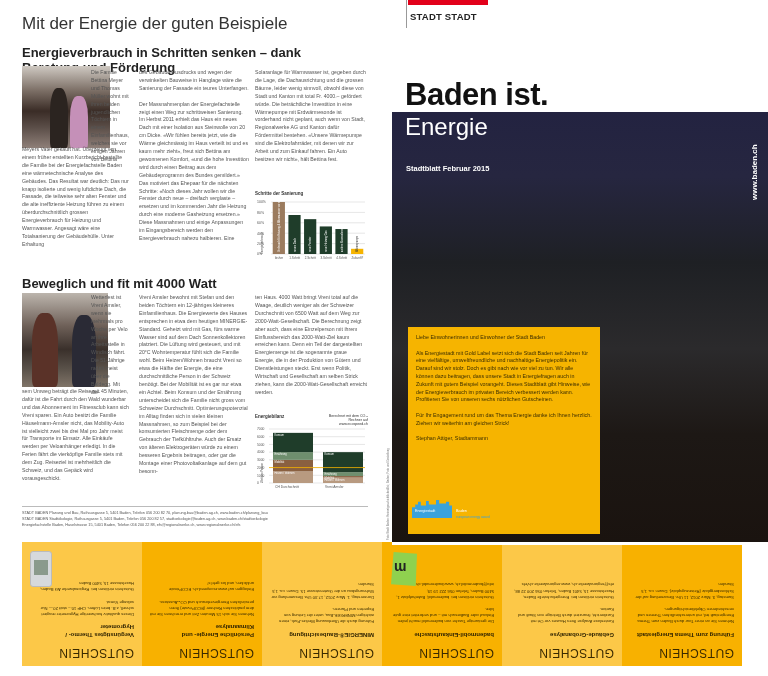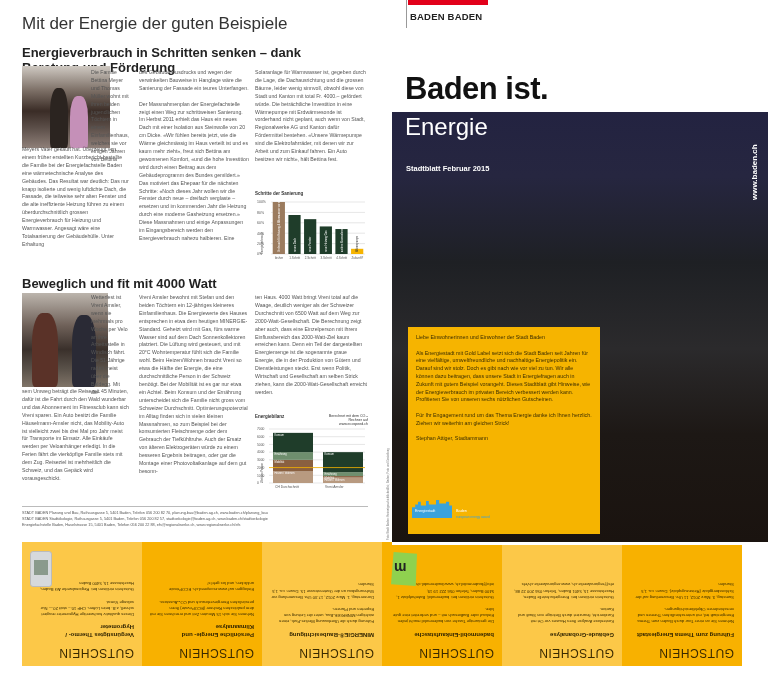--- a/index.html
+++ b/index.html
@@ -14,21 +14,21 @@
   .photo1 { left: 0; top: 66px; width: 88px; height: 82px; background: linear-gradient(180deg,#cfc9c2 0%,#7c6f66 30%,#3a2c26 55%,#5b4e48 75%,#8e7f78 100%); }
   .photo2 { left: 0; top: 294px; width: 86px; height: 94px; background: linear-gradient(180deg,#bcb5ad 0%,#6e6058 35%,#3a302b 60%,#585048 80%,#807468 100%); }
   .person { position: absolute; border-radius: 40% 40% 10% 10%; }
   .chart-title { position: absolute; font-size: 4.5px; font-weight: bold; color: #333; }
   svg text { font-family: "Liberation Sans", sans-serif; }
   .footer-info { position: absolute; left: 22px; top: 511px; font-size: 3.8px; line-height: 5.8px; color: #555; }
   .bar-strip { position: absolute; top: 542px; height: 4px; }
   .logo-red { position: absolute; left: 408px; top: 0; width: 80px; height: 5px; background: #e2001a; }
   .logo-line { position: absolute; left: 406px; top: 0; width: 1px; height: 28px; background: #999; }
   .logo-text { position: absolute; left: 410px; top: 11px; font-size: 9.5px; font-weight: bold; color: #222; letter-spacing: 0.2px; }
-  .hero-title { position: absolute; left: 405px; top: 74px; font-size: 31px; font-weight: bold; color: #111; letter-spacing: -0.5px; line-height: 30px; }
+  .hero-title { position: absolute; left: 405px; top: 80px; font-size: 31px; font-weight: bold; color: #111; letter-spacing: -0.5px; line-height: 30px; }
   .hero-photo { position: absolute; left: 392px; top: 112px; width: 376px; height: 430px;
     background:
       radial-gradient(ellipse 80px 30px at 560px 210px, rgba(150,230,170,0.55), transparent 70%),
       radial-gradient(ellipse 120px 25px at 620px 300px, rgba(230,230,250,0.55), transparent 70%),
       radial-gradient(ellipse 90px 40px at 680px 340px, rgba(230,140,60,0.45), transparent 70%),
       radial-gradient(ellipse 60px 60px at 720px 430px, rgba(230,200,90,0.4), transparent 70%),
       radial-gradient(ellipse 80px 50px at 640px 460px, rgba(200,110,60,0.35), transparent 70%),
       linear-gradient(180deg,#232341 0%,#262640 15%,#1e2024 35%,#2b2a2c 55%,#1d1815 75%,#1a130f 100%);
   }
   .hero-subtitle { position: absolute; left: 405px; top: 113px; font-size: 24px; color: #fff; text-align: center; }
@@ -175,21 +175,21 @@
 <div class="bar-strip" style="left:262px;width:120px;background:#fcc848;"></div>
 <div class="bar-strip" style="left:382px;width:120px;background:#f8b100;"></div>
 <div class="bar-strip" style="left:502px;width:120px;background:#fcc848;"></div>
 <div class="bar-strip" style="left:622px;width:120px;background:#f8b100;"></div>
 
 <div class="vert-credit">Foto Stadt Baden: Heimatgeschichtliche Abt.; Baden; Foto und Gestaltung</div>
 
 <div class="page-right"></div>
 <div class="logo-red"></div>
 <div class="logo-line"></div>
-<div class="logo-text">BADEN BADEN</div>
+<div class="logo-text">STADT STADT</div>
 <div class="hero-photo"></div>
 <div class="hero-title">Baden ist.</div>
 <div class="hero-subtitle">Energie</div>
 <div class="hero-issue">Stadtblatt Februar 2015</div>
 <div class="web-vertical">www.baden.ch</div>
 
 <div class="yellow-box">
   <p>Liebe Einwohnerinnen und Einwohner der Stadt Baden</p>
   <p>Als Energiestadt mit Gold Label setzt sich die Stadt Baden seit Jahren für eine vielfältige, umweltfreundliche und nachhaltige Energiepolitik ein. Darauf sind wir stolz. Doch es gibt nach wie vor viel zu tun. Wir alle können dazu beitragen, dass unsere Stadt in Energiefragen auch in Zukunft mit gutem Beispiel vorangeht. Dieses Stadtblatt gibt Hinweise, wie der Energieverbrauch im privaten Bereich verbessert werden kann. Profitieren Sie von unseren sechs nützlichen Gutscheinen.</p>
   <p>Für Ihr Engagement rund um das Thema Energie danke ich Ihnen herzlich. Ziehen wir weiterhin am gleichen Strick!</p>

